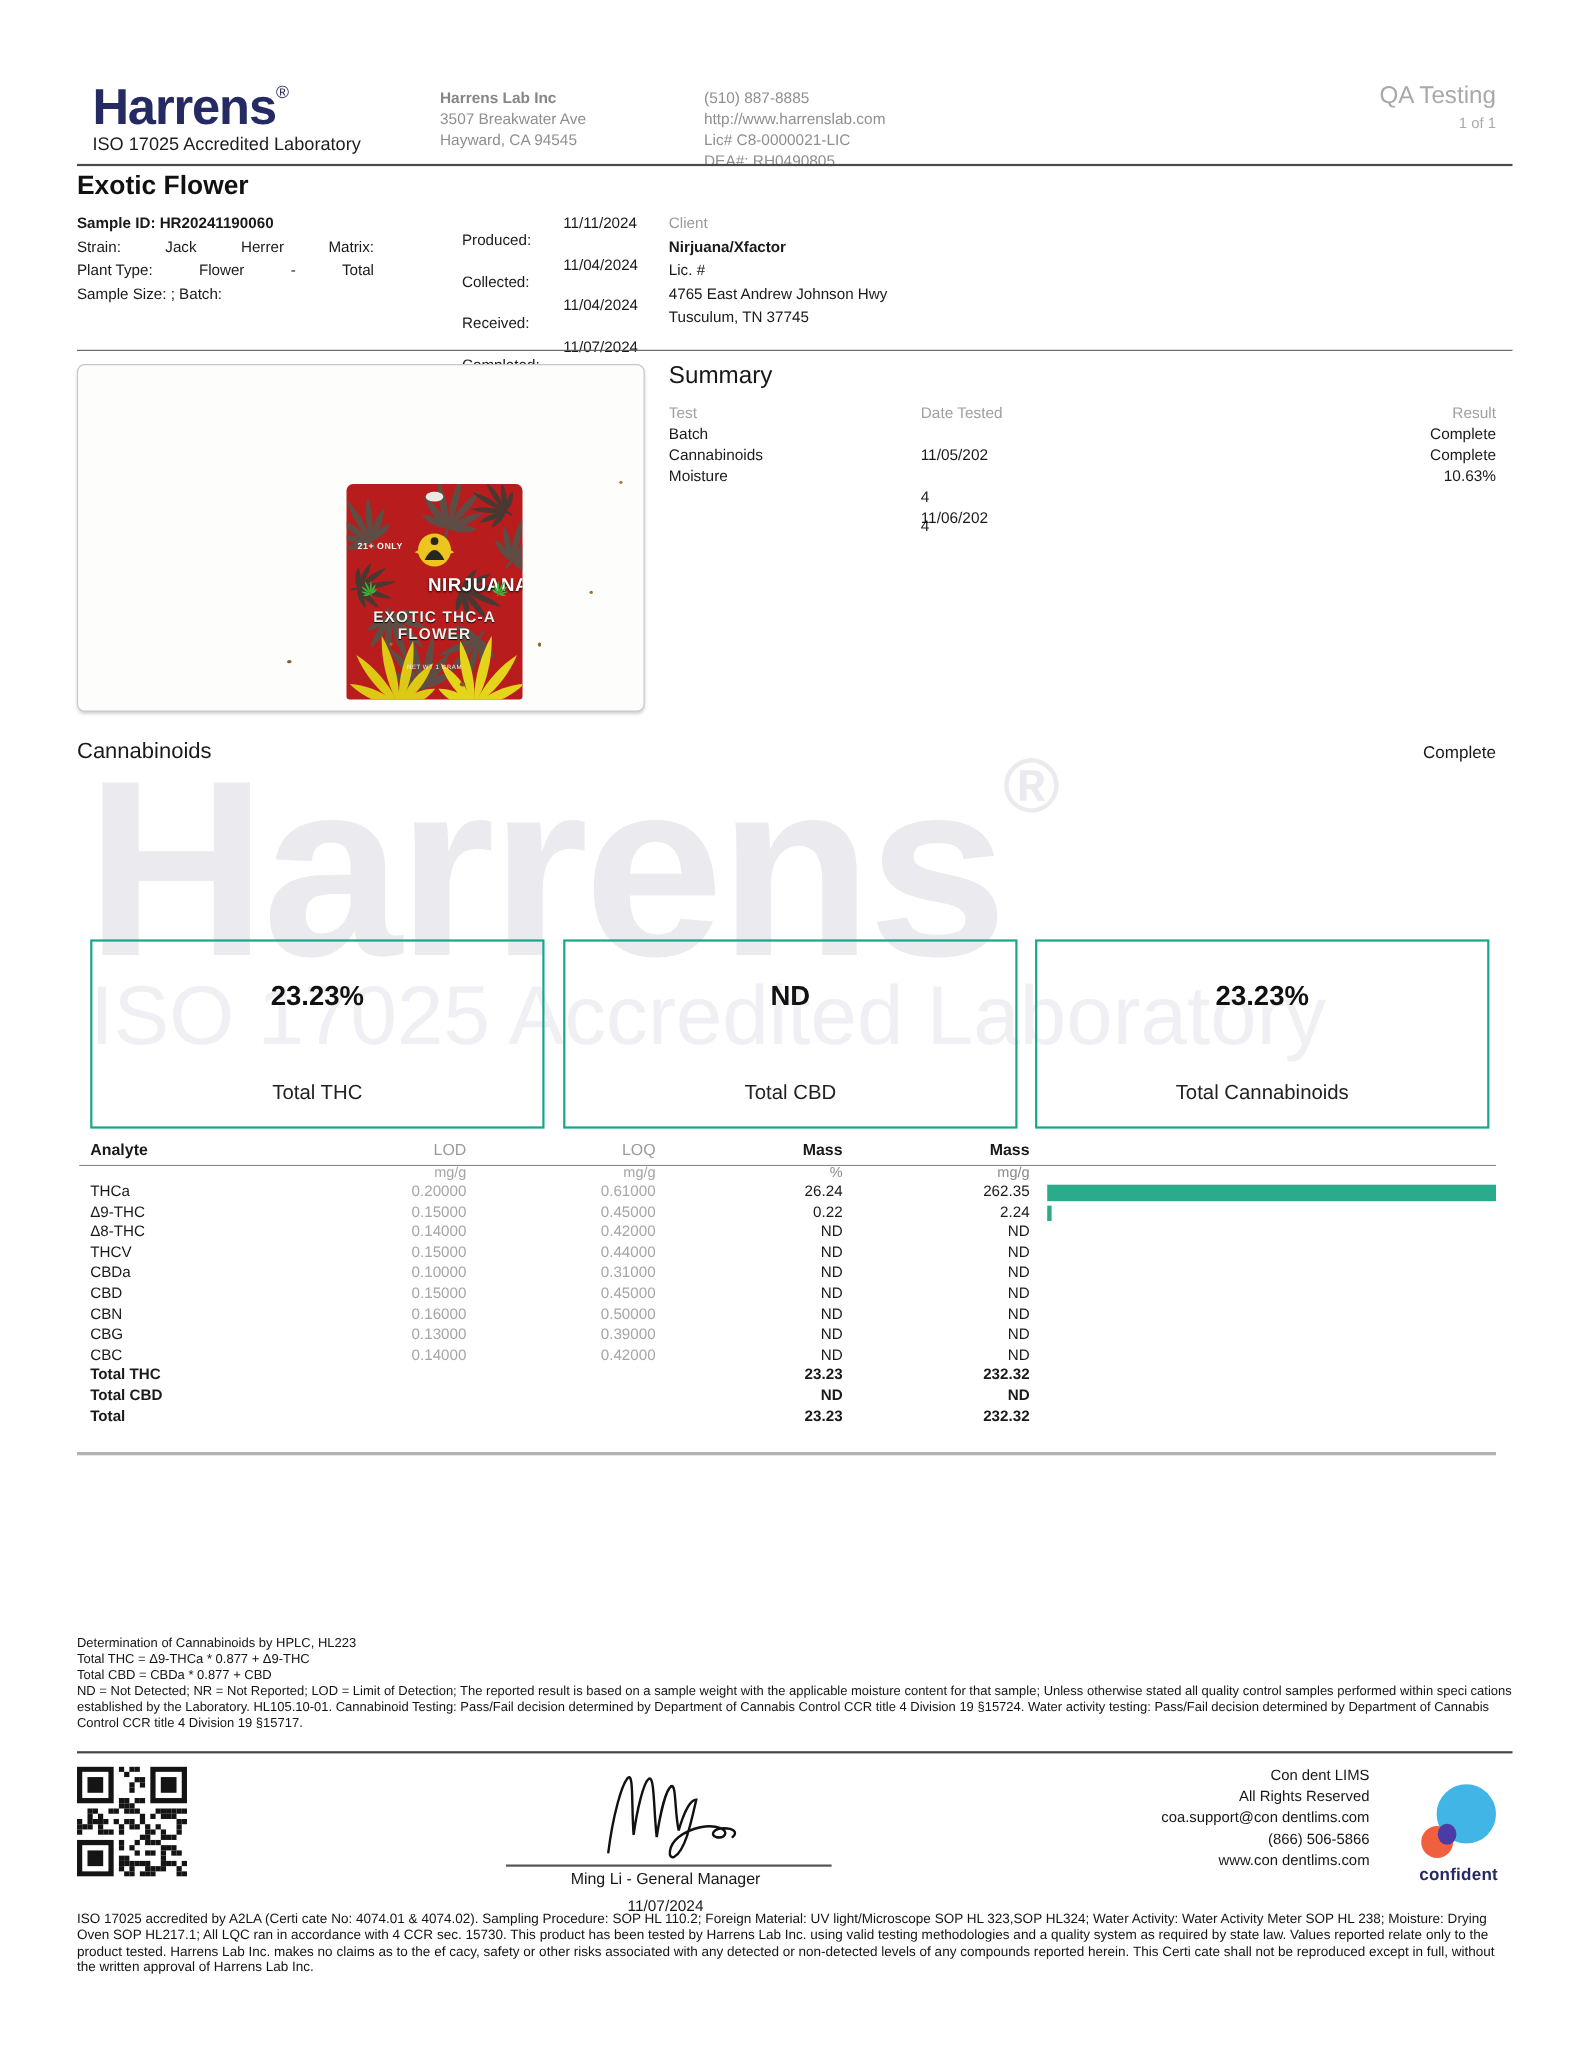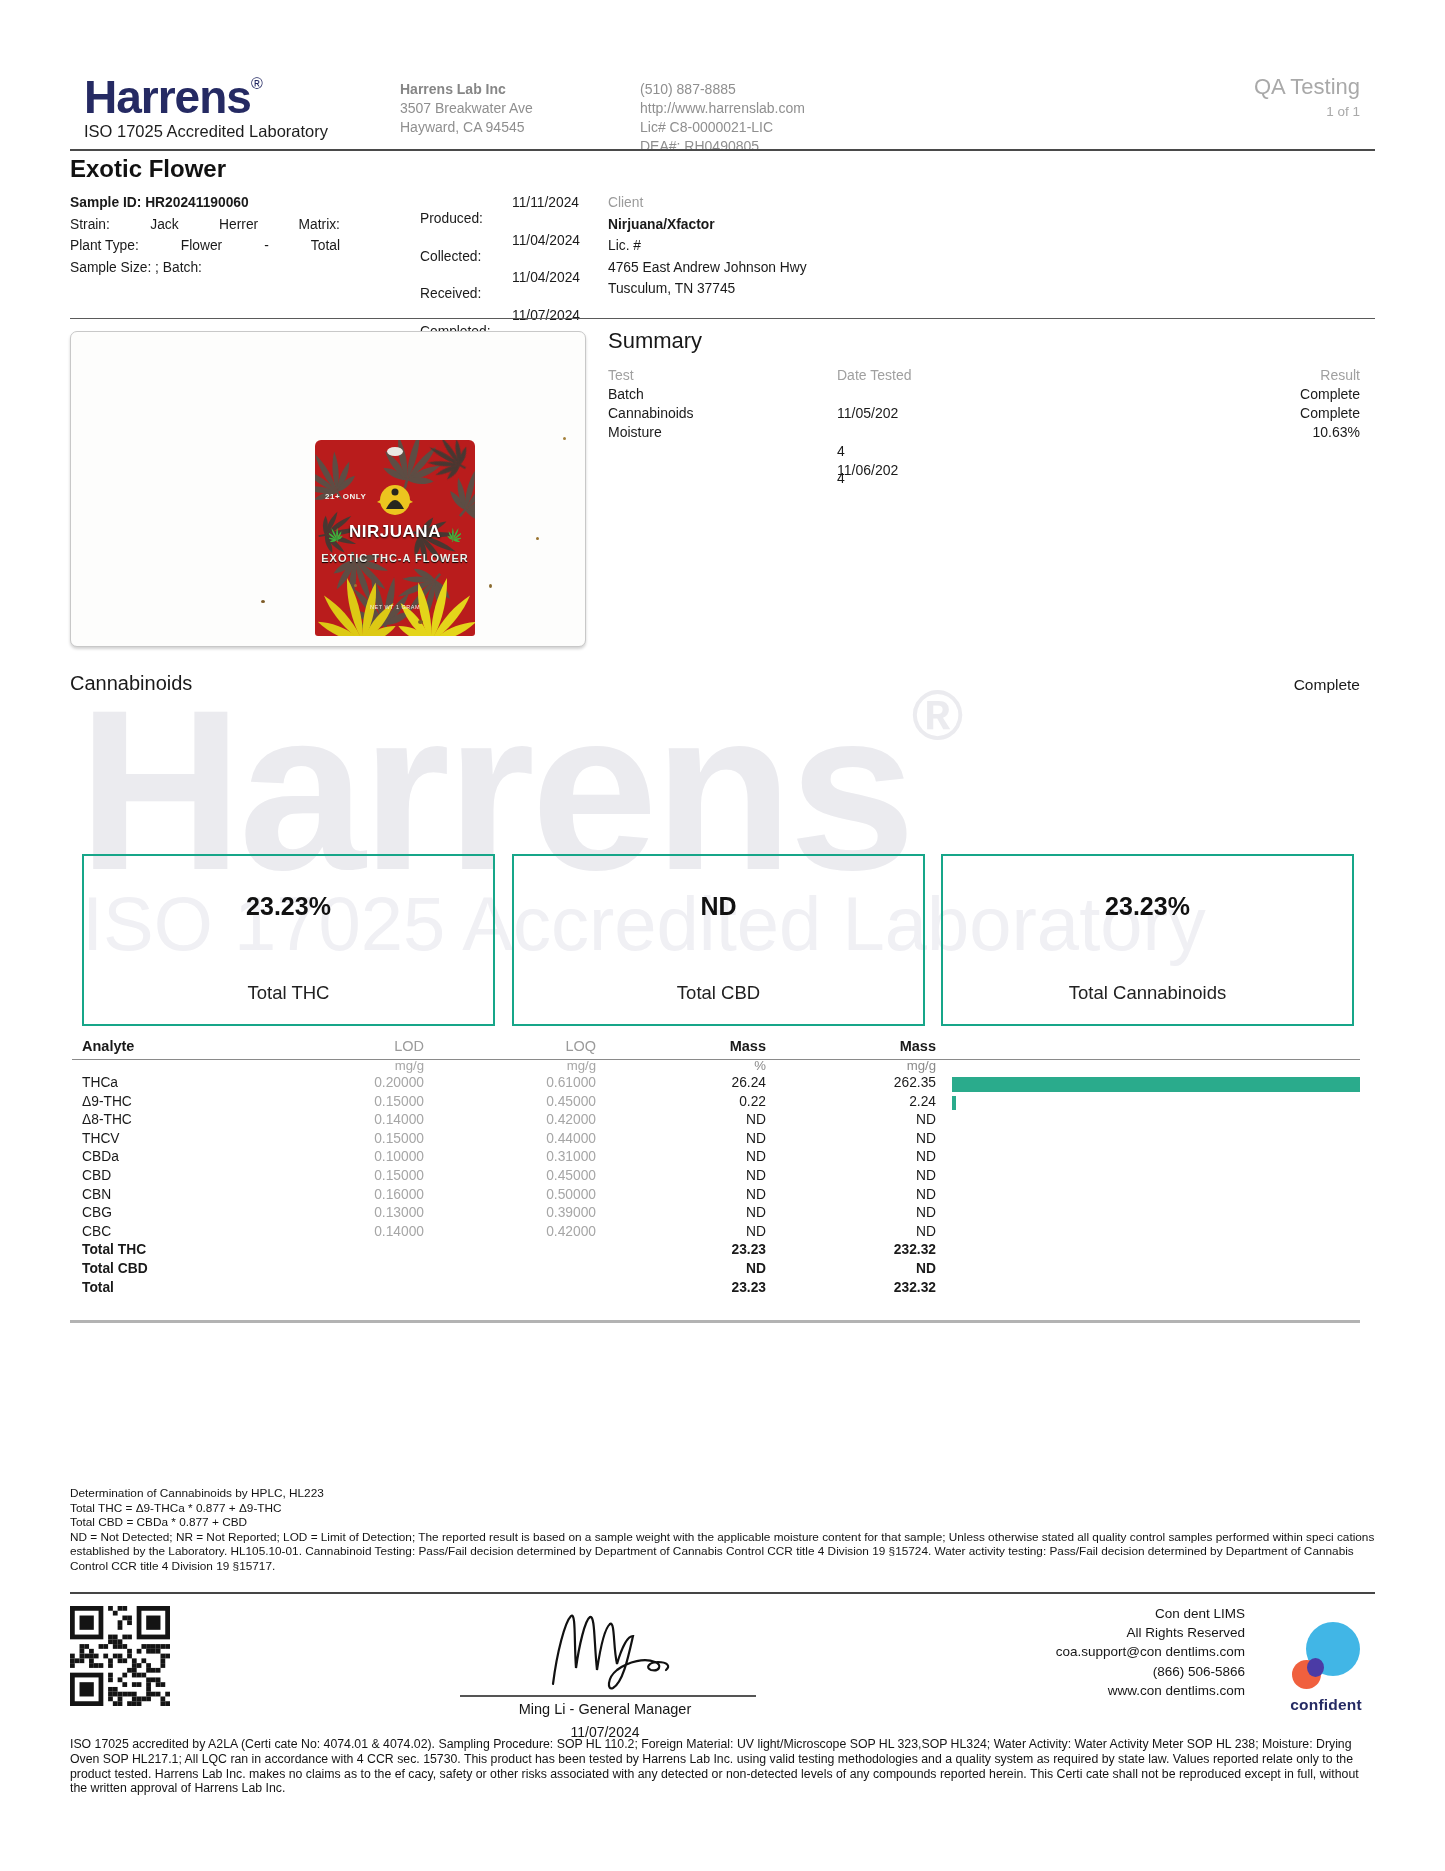--- a/index.html
+++ b/index.html
@@ -33,24 +33,24 @@
   .photo-box{left:70px;top:331px;width:514px;height:314px;background:#fdfdfc;
      border:1px solid #c8c8c8;border-radius:7px;box-shadow:0 2px 3px rgba(0,0,0,.18);}
   .crumb{position:absolute;border-radius:50%;background:#7d5b26;}
   .bag{position:absolute;left:244px;top:108px;width:160px;height:196px;background:#b91c1c;
      border-radius:6px 6px 3px 3px;overflow:hidden;}
   .bag-pattern{position:absolute;left:0;top:0;}
   .bag-hole{position:absolute;left:72px;top:7px;width:16px;height:9px;background:#e9e9e4;border-radius:50%;}
   .bag-age{position:absolute;left:10px;top:52px;font-size:8px;font-weight:bold;color:#f2f2ec;letter-spacing:.5px;}
   .bag-logo{position:absolute;left:60px;top:40px;}
   .bag-brand{position:absolute;left:0;top:82px;width:100%;text-align:center;font-size:17px;
-     font-weight:bold;color:#fff;letter-spacing:.5px;text-shadow:0 1px 2px #000;}
+     font-weight:bold;color:#fff;letter-spacing:.5px;text-shadow:0 1px 2px #000;padding-left:40px;}
   .bag-leafL{position:absolute;left:14px;top:86px;}
   .bag-leafR{position:absolute;right:14px;top:86px;}
-  .bag-product{position:absolute;left:0;top:112px;width:100%;text-align:center;font-size:11px;
+  .bag-product{position:absolute;left:0;top:112px;width:100%;text-align:center;font-size:14px;
      font-weight:bold;color:#f0f0ea;letter-spacing:1px;text-shadow:0 1px 1px #000;}
   .bag-bottom-leaves{position:absolute;left:0;bottom:-6px;}
   .bag-net{position:absolute;left:0;bottom:26px;width:100%;text-align:center;font-size:5.5px;
      color:#efefe9;letter-spacing:.5px;}
   
   .summary{left:608px;top:328px;width:752px;height:160px;}
   .summary-title{position:absolute;left:0;top:0;font-size:22px;color:#181818;}
   .sum{position:absolute;font-size:14px;line-height:19px;}
   .sum-h{color:#a0a0a0;}
   .sum-test{left:0;top:38px;}

